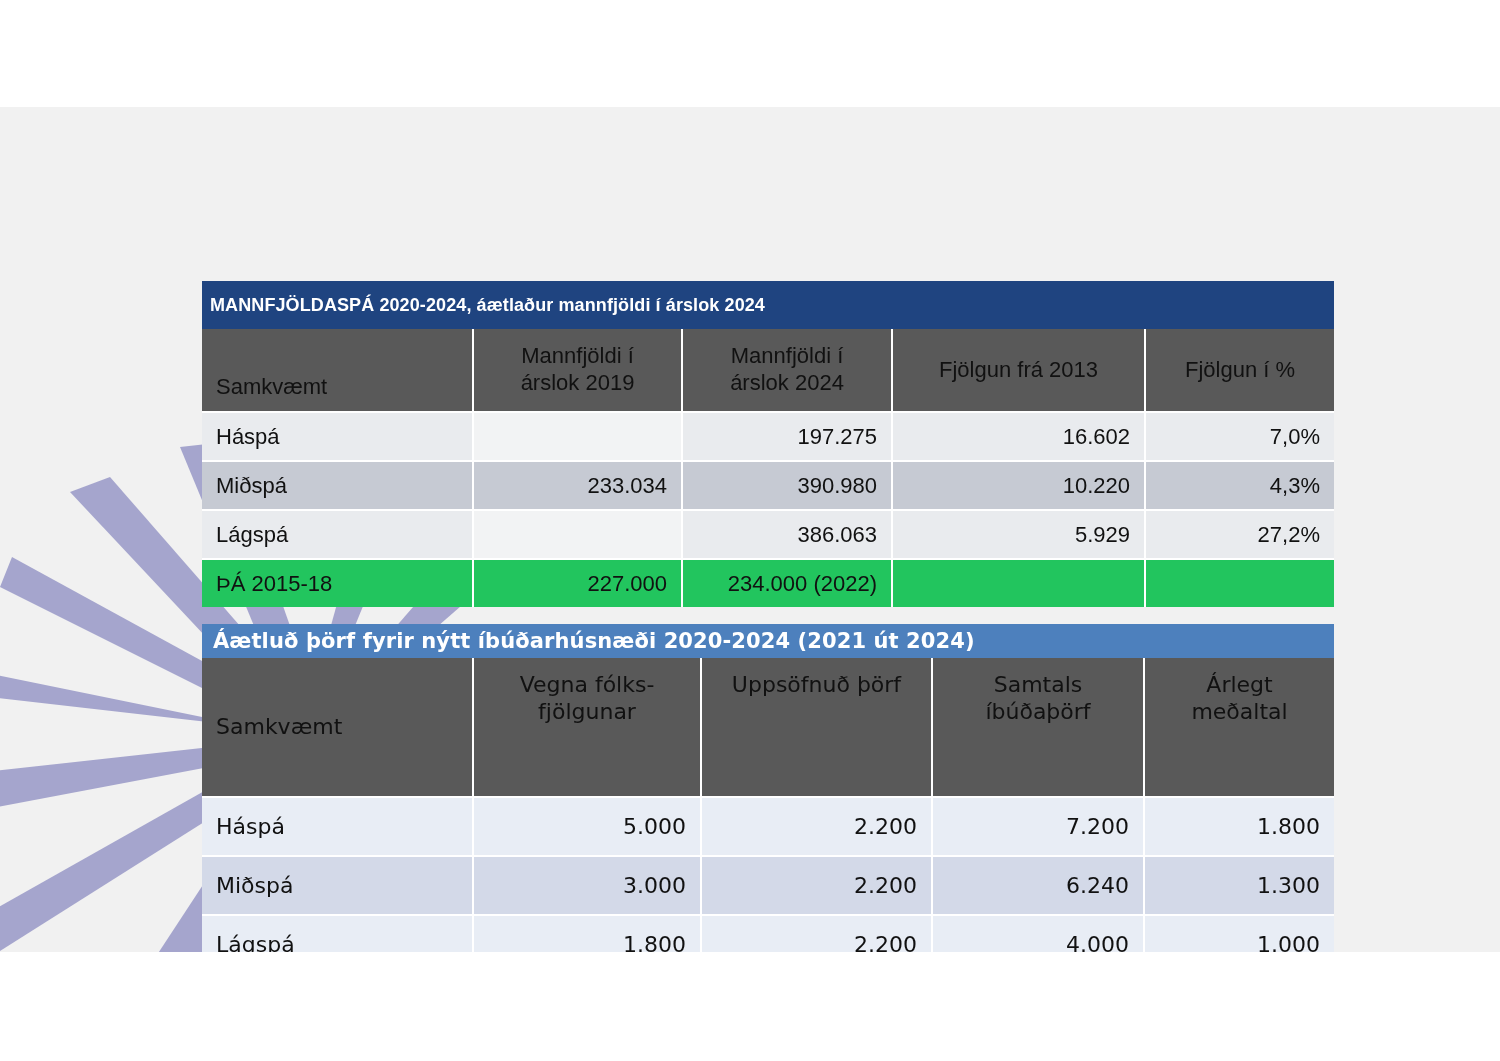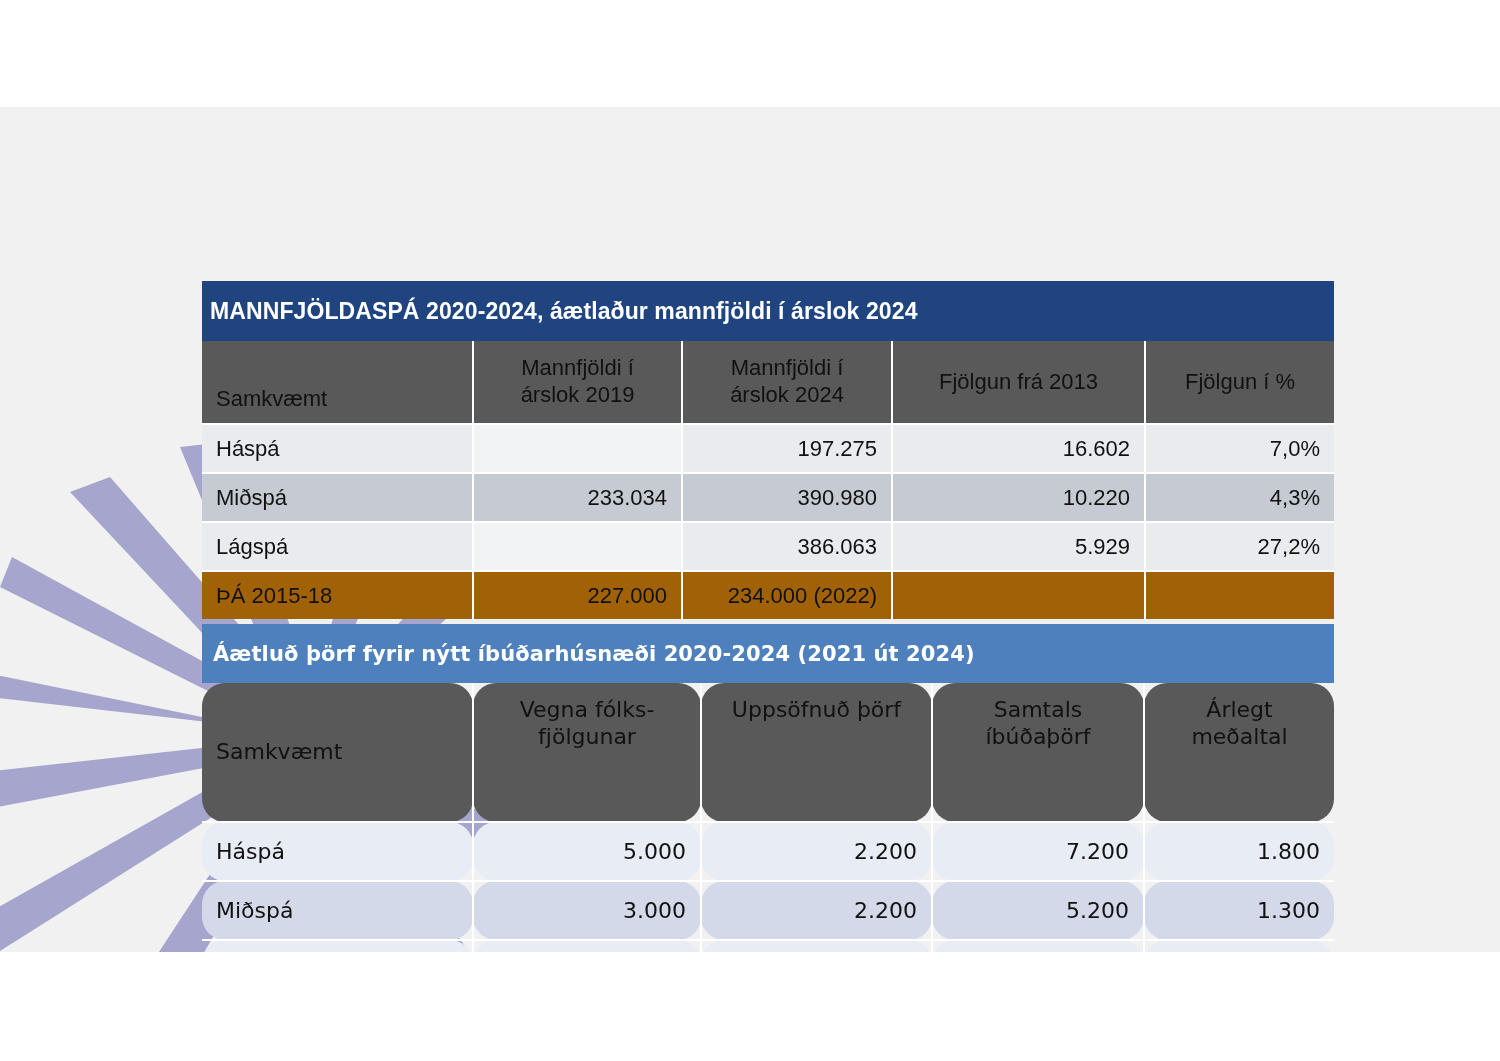--- a/index.html
+++ b/index.html
@@ -17,23 +17,23 @@
   .starburst{position:absolute;left:-120px;top:330px;width:780px;height:700px;}
 
   
   .tbl{position:absolute;left:202px;width:1132px;}
 
   .tbl-title{
     box-sizing:border-box;width:100%;color:#ffffff;
     display:flex;align-items:center;padding:0 12px;
     letter-spacing:.1px;
   }
-  .t1 .tbl-title{height:60px;background:#1f4480;font-size:23px;font-weight:bold;
+  .t1 .tbl-title{height:48px;background:#1f4480;font-size:18px;font-weight:bold;
                  font-family:"Liberation Sans",sans-serif;padding-left:8px;}
-  .t2 .tbl-title{height:59px;background:#4d80bd;font-size:21px;font-weight:bold;
+  .t2 .tbl-title{height:34px;background:#4d80bd;font-size:21px;font-weight:bold;
                  font-family:"DejaVu Sans",sans-serif;padding-left:11px;}
 
   table.grid{border-collapse:collapse;width:100%;table-layout:fixed;}
   table.grid td{
     padding:0 14px;vertical-align:middle;color:#111111;
     border-right:2px solid #ffffff;border-bottom:2px solid #ffffff;
     overflow:hidden;white-space:nowrap;
   }
   table.grid td:last-child{border-right:none;}
   table.grid tr:last-child td{border-bottom:none;}
@@ -42,25 +42,25 @@
   .num{text-align:right;}
   .lbl{text-align:left;}
 
   
   .t1{top:174px;}
   .t1 table.grid td{font-size:22px;font-family:"Liberation Sans",sans-serif;}
   .t1 .hdr td{height:72px;font-size:21px;}
   .t1 .r-odd  td{background:#e9ebee;height:47px;}
   .t1 .r-even td{background:#c6cad3;height:47px;}
   .t1 .r-odd  td.blank{background:#f2f3f4;}
-  .t1 .r-red  td{background:#a16207;height:47px;}
+  .t1 .r-red  td{background:#22c55e;height:47px;}
 
   
   .t2{top:517px;}
-  .t2 table.grid td{font-size:22px;font-family:"DejaVu Sans",sans-serif;border-radius:23px;}
+  .t2 table.grid td{font-size:22px;font-family:"DejaVu Sans",sans-serif;}
   .t2 .hdr td{height:124px;font-size:21px;vertical-align:top;padding-top:14px;}
   .t2 .hdr td.first{vertical-align:middle;padding-top:0;padding-bottom:0;}
   .t2 .r-odd  td{background:#e8edf5;height:57px;}
   .t2 .r-even td{background:#d3d9e8;height:57px;}
 </style>
 </head>
 <body>
 
 <div id="canvas">
 
@@ -180,21 +180,21 @@
             <td class="num">5.000</td>
             <td class="num">2.200</td>
             <td class="num">7.200</td>
             <td class="num">1.800</td>
           </tr>
 
           <tr class="r-even">
             <td class="lbl">Miðspá</td>
             <td class="num">3.000</td>
             <td class="num">2.200</td>
-            <td class="num">5.200</td>
+            <td class="num">6.240</td>
             <td class="num">1.300</td>
           </tr>
 
           <tr class="r-odd">
             <td class="lbl">Lágspá</td>
             <td class="num">1.800</td>
             <td class="num">2.200</td>
             <td class="num">4.000</td>
             <td class="num">1.000</td>
           </tr>

